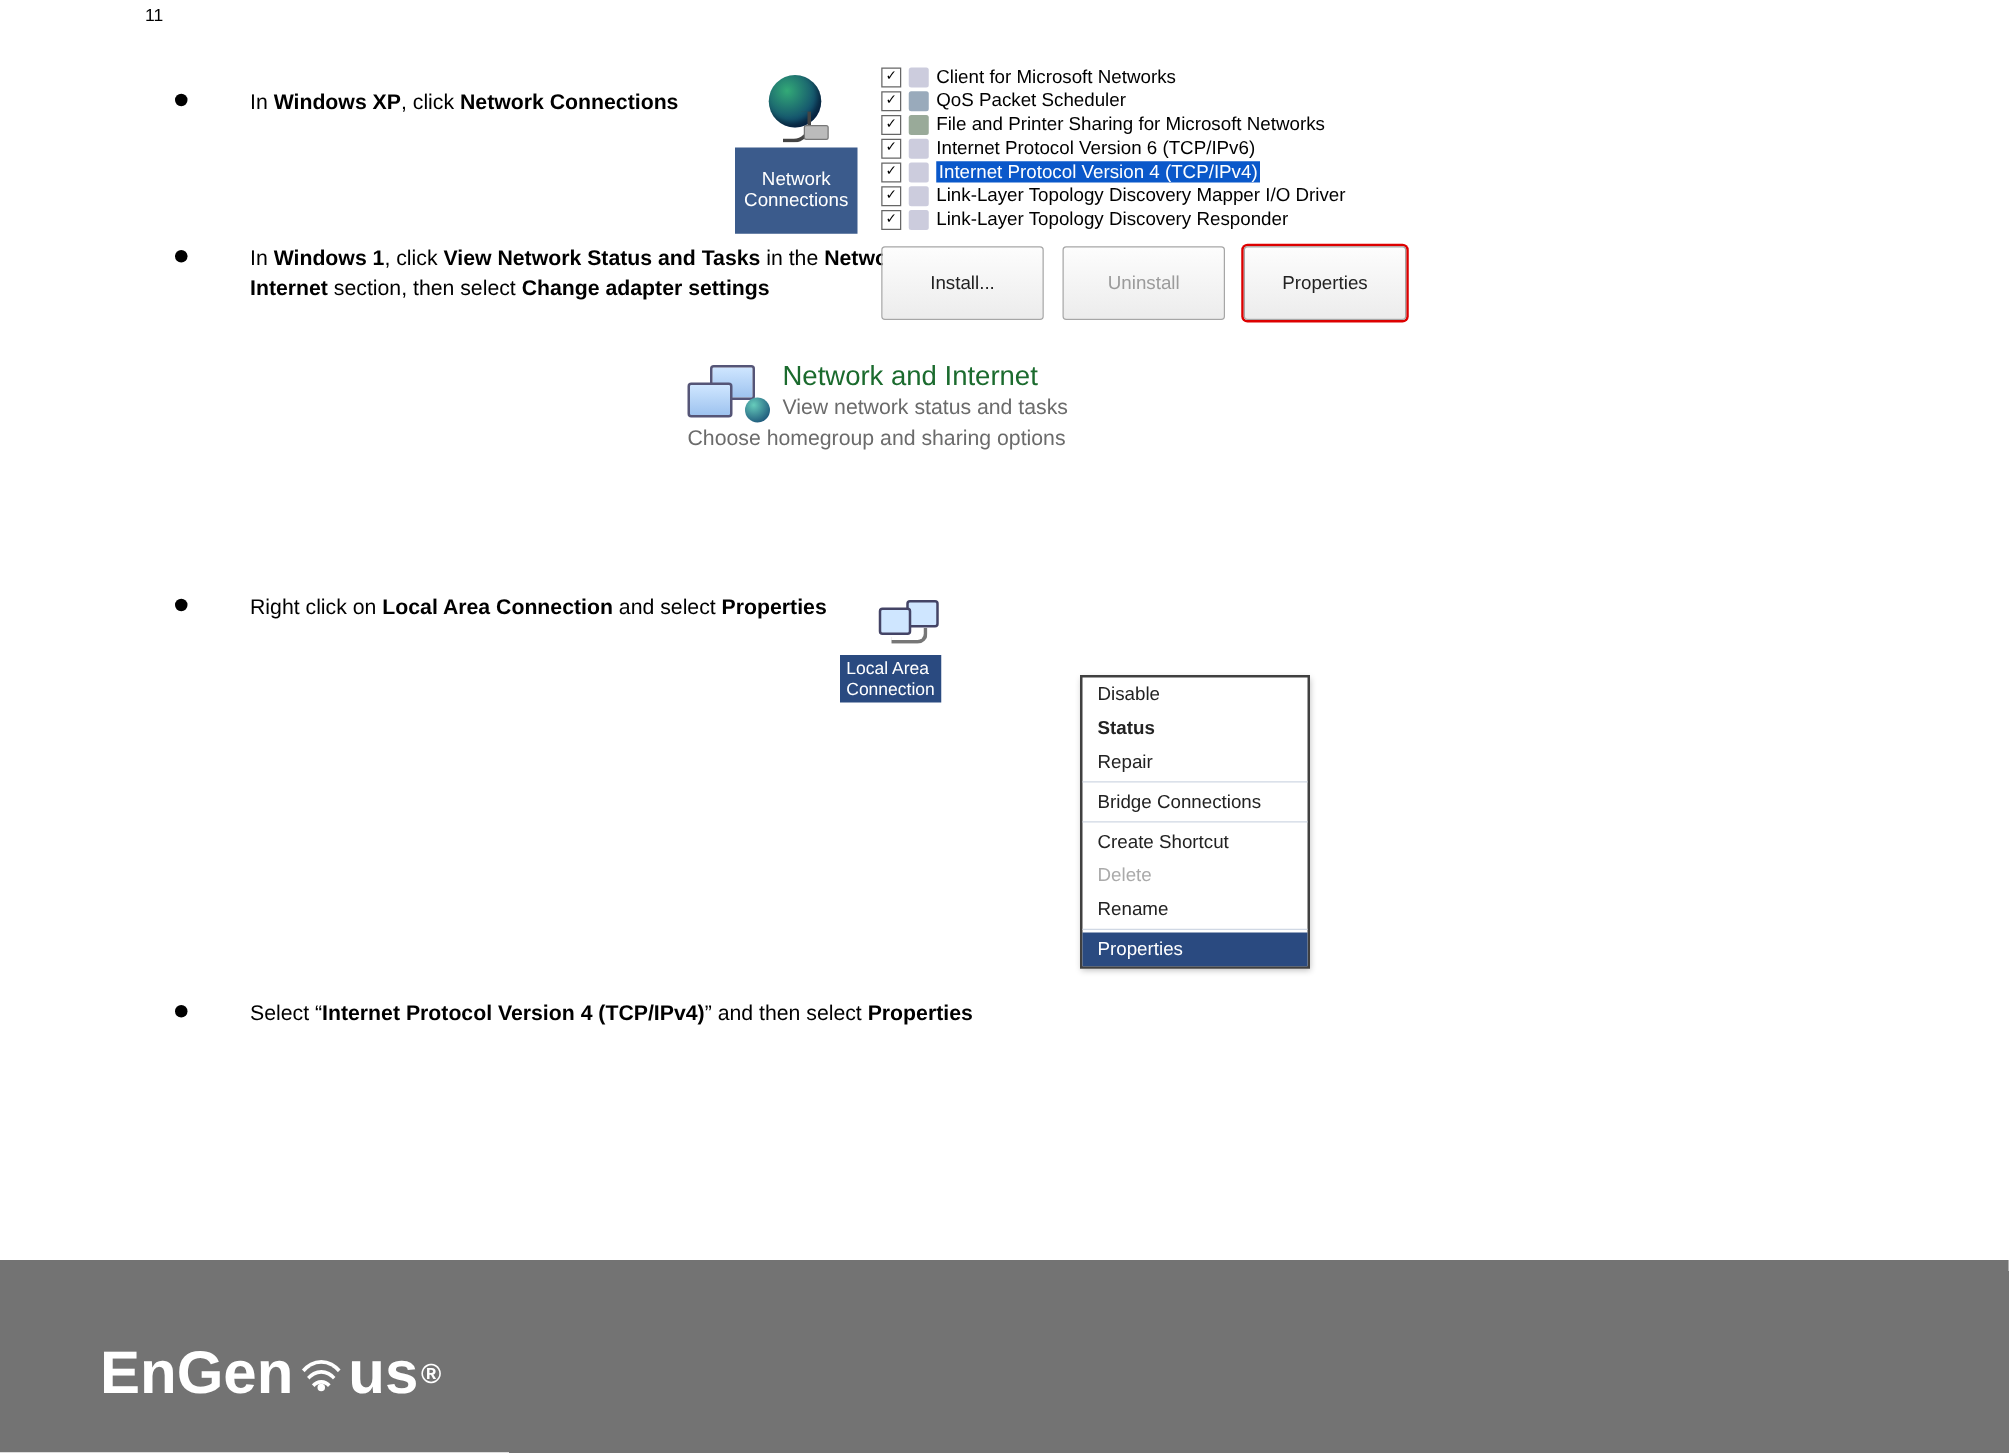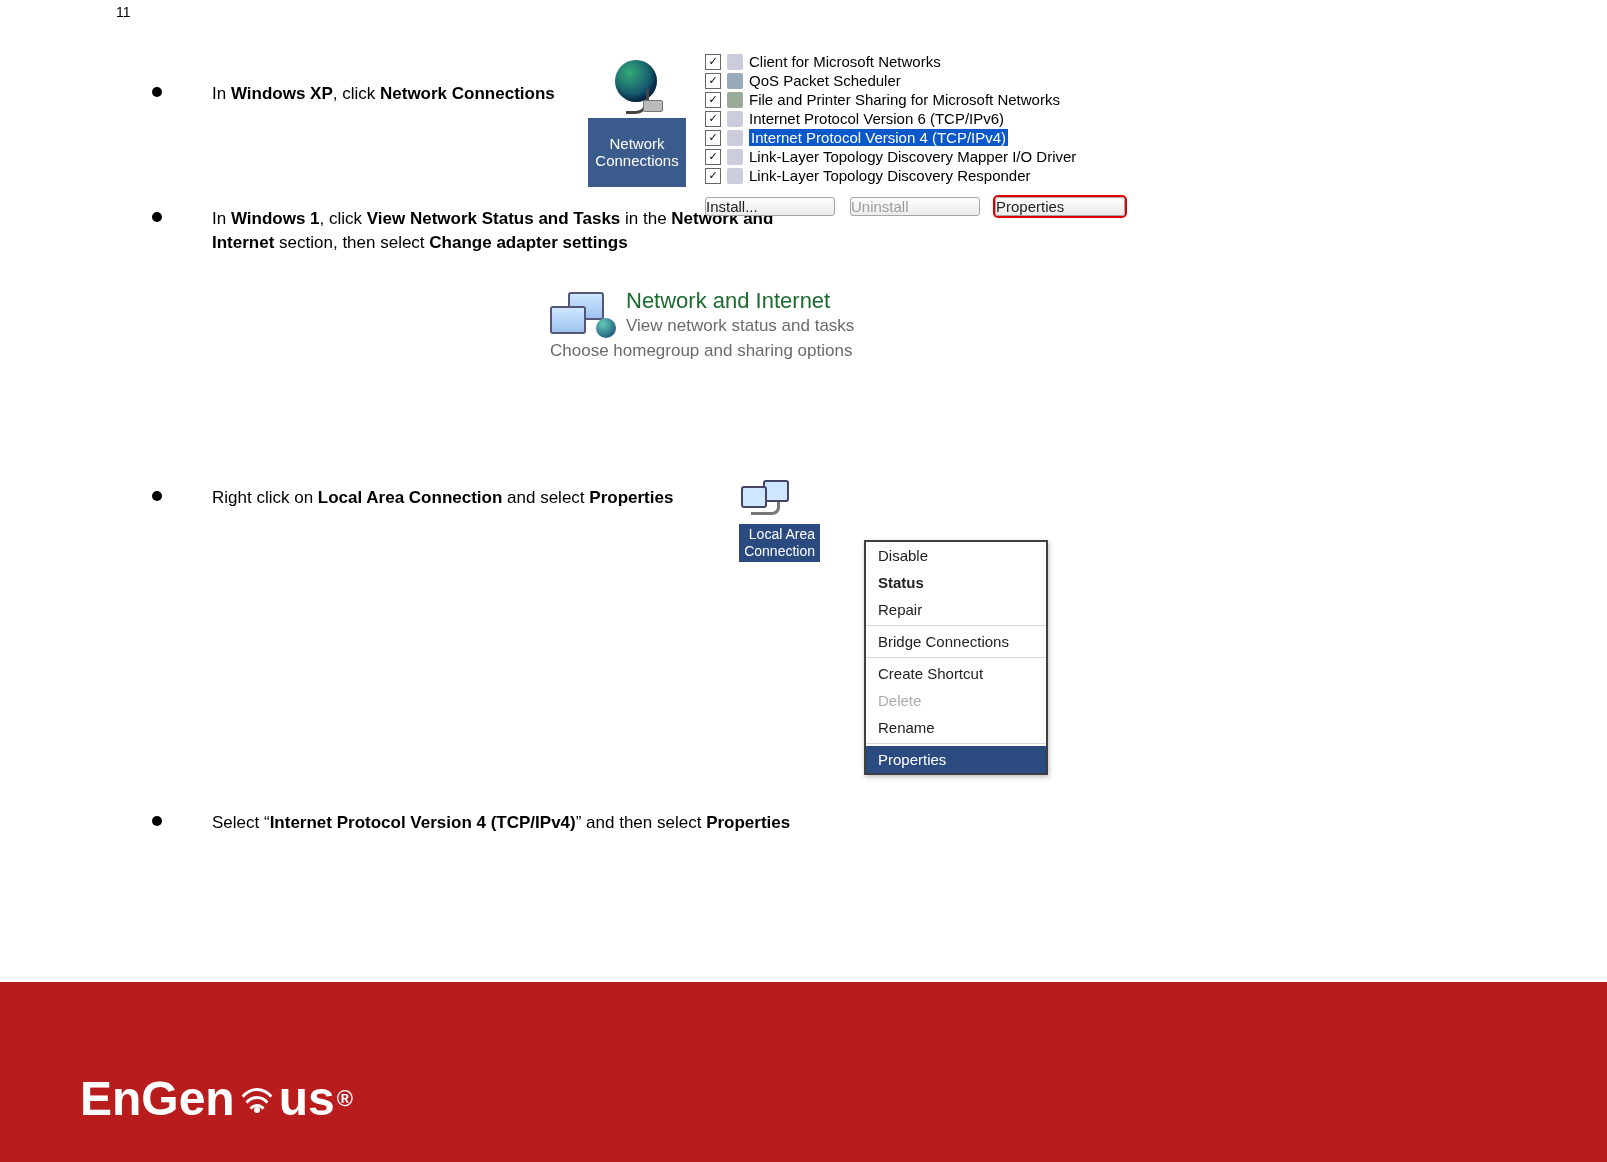--- a/index.html
+++ b/index.html
@@ -1,19 +1,19 @@
 <!DOCTYPE html>
 <html><head>
 <meta charset="utf-8">
 <style>
 html,body{margin:0;padding:0;font-family:Arial,Helvetica,sans-serif;font-size:17px;color:#000;background:#fff}
 .page{width:1607px;height:1162px;position:relative;overflow:hidden}
 .page-num{position:absolute;top:4px;left:116px;font-size:14px}
 .content{position:absolute;left:120px;right:30px;top:70px}
-ul.main{list-style:none;margin:12px;padding:0}
+ul.main{list-style:none;margin:0;padding:0}
 ul.main>li{position:relative;padding-left:80px;margin-bottom:28px}
 ul.main>li .dot{position:absolute;left:20px;top:5px;width:10px;height:10px;border-radius:50%;background:#000}
 .bold{font-weight:bold}
 .line{line-height:1.45}
 .abs{position:absolute}
 
 
 .nc-icon-box{left:582px;top:60px;width:110px;text-align:center}
 .nc-globe{width:52px;height:52px;margin:0 auto 6px;position:relative}
 .nc-globe .g{width:42px;height:42px;border-radius:50%;background:radial-gradient(circle at 35% 30%,#3a7,#0b3a6a 75%);position:absolute;top:0;left:4px;box-shadow:inset -3px -4px 4px rgba(0,0,0,.4)}
@@ -24,56 +24,56 @@
 
 .items-box{left:705px;top:52px;width:430px;font-size:15px}
 .items-row{display:flex;align-items:center;gap:6px;padding:1px 0}
 .chk{width:14px;height:14px;border:1px solid #666;background:#fff;display:flex;align-items:center;justify-content:center;font-size:11px;line-height:1;color:#000}
 .mini-icon{width:16px;height:16px;background:#bcd;display:inline-block;border-radius:2px}
 .mini-icon.printer{background:#9a9}
 .mini-icon.qos{background:#9ab}
 .mini-icon.net{background:#ccd}
 .hl{background:#0a58ca;color:#fff;padding:0 2px}
 .btn-row{margin-top:12px;display:flex;gap:12px;justify-content:space-between;width:420px}
-.win-btn{border:1px solid #a6a6a6;border-radius:3px;background:linear-gradient(#fdfdfd,#ececec);padding:0 0;font-size:15px;text-align:left;width:128px;color:#222}
+.win-btn{border:1px solid #a6a6a6;border-radius:3px;background:linear-gradient(#fdfdfd,#ececec);padding:20px 0;font-size:15px;text-align:center;width:128px;color:#222}
 .win-btn.dis{color:#9b9b9b}
 .win-btn.red{box-shadow:0 0 0 2px #d00}
 
 
 .ni-block{left:550px;top:288px;width:370px}
 .ni-icon{width:62px;height:48px;float:left;margin-right:14px;position:relative}
 .ni-icon .mon{width:32px;height:24px;border:2px solid #557;background:linear-gradient(#cfe6ff,#9ec3ef);position:absolute;left:0;top:18px;border-radius:3px}
 .ni-icon .mon2{width:32px;height:24px;border:2px solid #557;background:linear-gradient(#cfe6ff,#9ec3ef);position:absolute;left:18px;top:4px;border-radius:3px}
 .ni-icon .glb{width:20px;height:20px;border-radius:50%;background:radial-gradient(circle at 35% 30%,#6cb,#0b3a6a);position:absolute;right:-4px;bottom:-2px}
 .ni-title{color:#1b6b2e;font-size:22px}
 .ni-sub{color:#6b6b6b;font-size:17px;line-height:1.45}
 
 
 .sidepanel{left:960px;top:290px;width:230px;font-size:17px;color:#1b4ea0}
 .sp-item{padding:6px 10px}
 .sp-item.dark{color:#1f1f1f}
 .sp-item.redbox{border:2px solid #d00;color:#1f1f1f}
 
 
-.lac{left:710px;top:480px;width:110px;text-align:right}
+.lac{left:672px;top:480px;width:110px;text-align:left}
 .lac .ic{width:48px;height:40px;margin:0 auto 4px;position:relative}
 .lac .ic .m1{width:22px;height:18px;border:2px solid #446;background:#cfe6ff;border-radius:3px;position:absolute;left:0;top:6px}
 .lac .ic .m2{width:22px;height:18px;border:2px solid #446;background:#cfe6ff;border-radius:3px;position:absolute;right:0;top:0}
 .lac .ic .link{position:absolute;width:26px;height:10px;border-bottom:3px solid #777;border-right:3px solid #777;left:10px;top:22px;border-radius:0 0 8px 0}
 .lac-lbl{display:inline-block;background:#2a4a80;color:#fff;font-size:14px;padding:2px 5px;line-height:1.2}
 
 .ctx{left:864px;top:540px;width:180px;border:2px solid #404040;background:#fff;font-size:15px;box-shadow:1px 2px 5px rgba(0,0,0,.25)}
 .ctx .ci{padding:5px 12px;color:#222}
 .ctx .ci.bold{font-weight:bold}
 .ctx .ci.dis{color:#aaa}
 .ctx .ci.sel{background:#2a4a80;color:#fff}
 .ctx hr{border:none;border-top:1px solid #d0d8e4;margin:2px 0}
 
 
-.footer{position:absolute;left:0;right:0;bottom:0;height:180px;background:#b91c1c}
+.footer{position:absolute;left:0;right:0;bottom:0;height:154px;background:#737373}
 .logo{position:absolute;left:80px;bottom:36px;color:#fff;font-size:48px;font-weight:600;display:flex;align-items:center;gap:2px}
 .logo .wifi{position:relative;width:40px;height:40px;display:inline-block}
 .logo .wifi::before{content:"";position:absolute;left:50%;bottom:6px;width:6px;height:6px;background:#fff;border-radius:50%;transform:translateX(-50%)}
 .logo .wifi .arc{position:absolute;left:50%;bottom:2px;border:3px solid #fff;border-bottom:none;border-left-color:transparent;border-right-color:transparent;border-radius:50% 50% 0 0/100% 100% 0 0;transform:translateX(-50%)}
 .logo .wifi .a1{width:16px;height:10px}
 .logo .wifi .a2{width:28px;height:18px}
 .logo .wifi .a3{width:40px;height:26px}
 .logo sup{font-size:22px;vertical-align:super}
 </style>
 </head>

